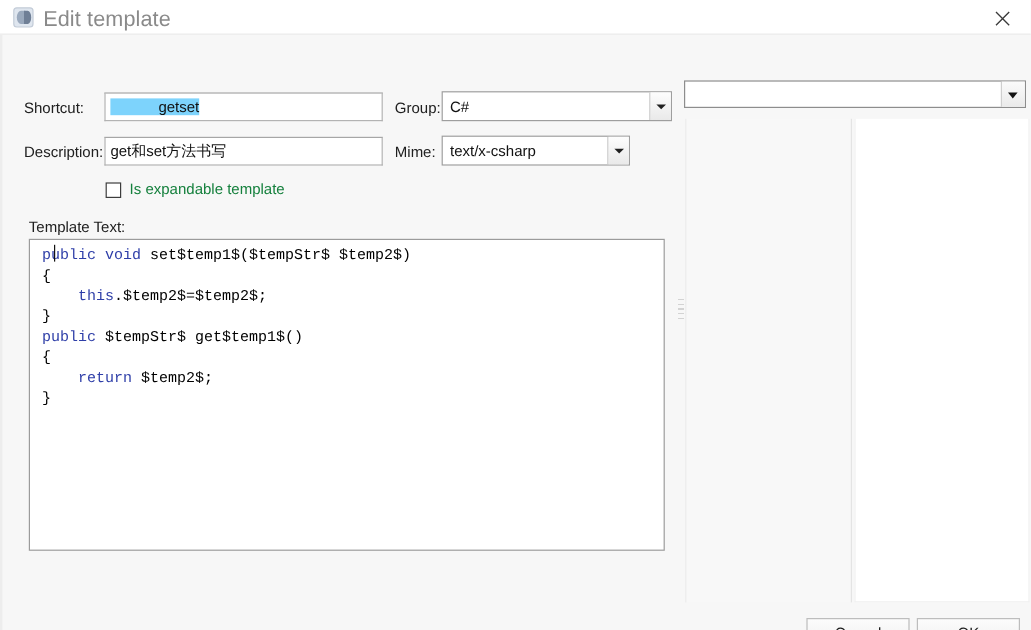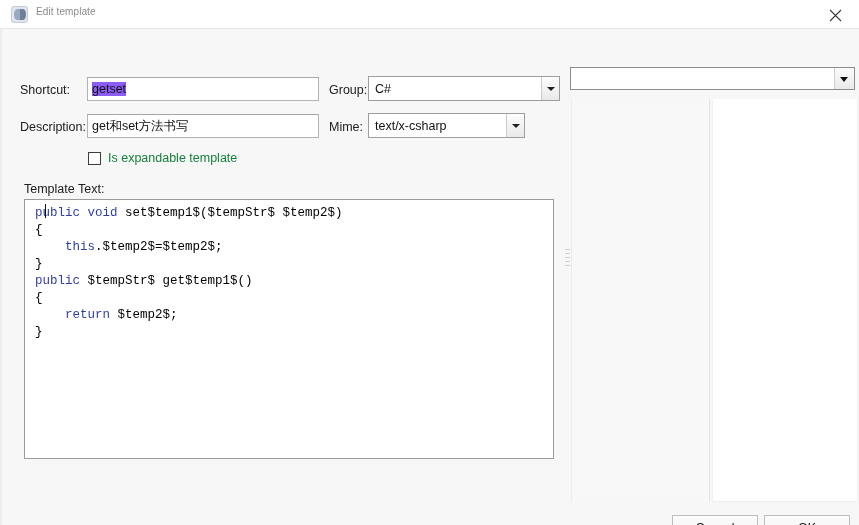--- a/index.html
+++ b/index.html
@@ -44,21 +44,21 @@
   }
   #title-icon .g2 {
     position: absolute; left: 8px; top: 2px;
     width: 6px; height: 11px;
     border-radius: 0 50% 50% 0;
     background: #6f7f96;
   }
   #title-text {
     position: absolute;
     left: 36px; top: 6px;
-    font-size: 10px;
+    font-size: 18px;
     color: #8a8a8a;
     letter-spacing: 0.1px;
   }
   #close-button {
     position: absolute;
     right: 0; top: 0;
     width: 46px; height: 28px;
     cursor: pointer;
   }
   #close-button svg { position: absolute; left: 16px; top: 9px; }
@@ -88,21 +88,22 @@
     border-top-color: #a6a6a6;
     font-family: "Liberation Sans", sans-serif;
     font-size: 12.5px;
     color: #111;
     padding: 0 4px;
     line-height: 22px;
     height: 24px;
     outline: none;
   }
   .text-input .sel {
-    background: #8b5cf6;
+    background: #7dd3fc;
+    padding-left: 40px;
   }
 
   #shortcut-label { left: 18px; top: 54px; }
   #shortcut-input { left: 85px; top: 48px; width: 232px; }
 
   #description-label { left: 18px; top: 91px; }
   #description-input { left: 85px; top: 85px; width: 232px; }
 
   #group-label { left: 327px; top: 54px; }
   #mime-label  { left: 327px; top: 91px; }

